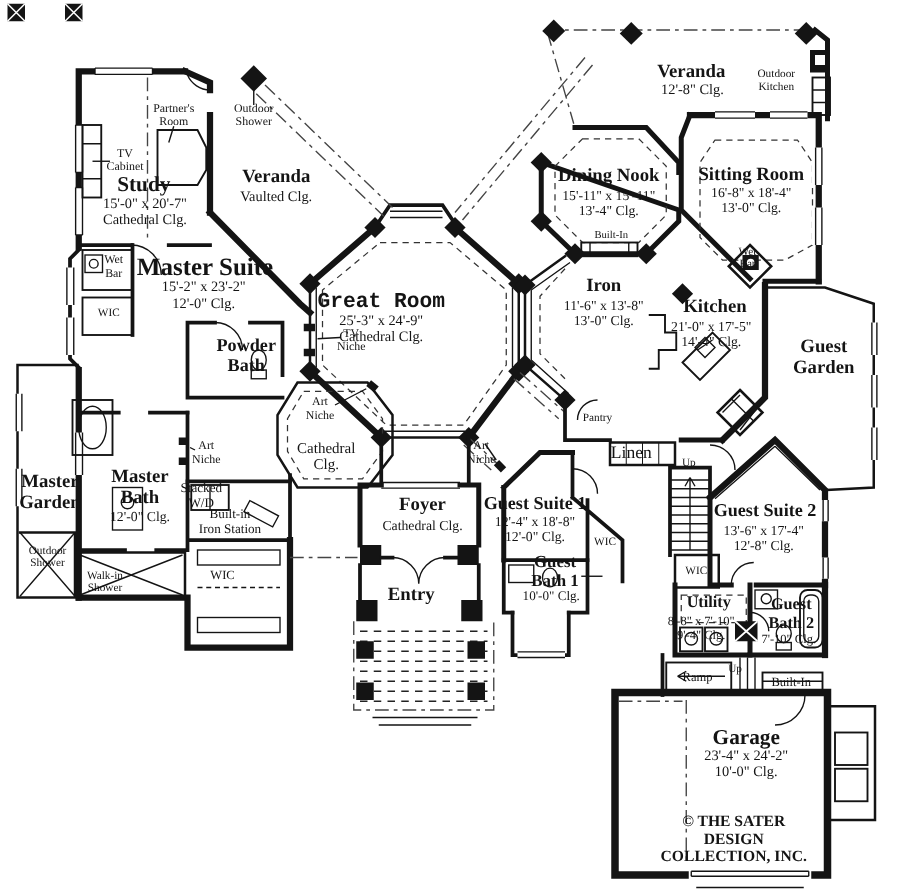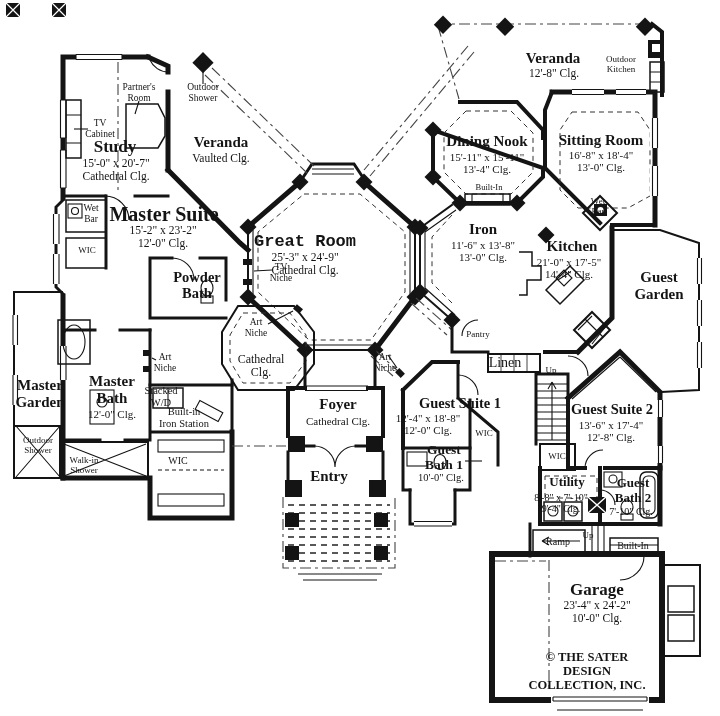--- a/index.html
+++ b/index.html
@@ -401,21 +401,21 @@
       <div class="lbl" style="left: 184px; top: 418px; font-size: 10.5px;">Built-in
 Iron Station</div>
       <div class="lbl" style="left: 178px; top: 461px; font-size: 10px;">WIC</div>
       <div class="lbl" style="left: 38px; top: 445px; font-size: 9px;">Outdoor
 Shower</div>
       <div class="lbl" style="left: 84px; top: 465px; font-size: 9px;">Walk-in
 Shower</div>
       <div class="lbl b" style="left: 338px; top: 404px; font-size: 15px;">Foyer</div>
       <div class="lbl" style="left: 338px; top: 421px; font-size: 11px;">Cathedral Clg.</div>
       <div class="lbl b" style="left: 329px; top: 476px; font-size: 15px;">Entry</div>
-      <div class="lbl b" style="left: 428px; top: 403px; font-size: 14.5px; margin-left: 32px;">Guest Suite 1</div>
+      <div class="lbl b" style="left: 428px; top: 403px; font-size: 14.5px;">Guest Suite 1</div>
       <div class="lbl" style="left: 428px; top: 424px; font-size: 11px;">12'-4" x 18'-8"
 12'-0" Clg.</div>
       <div class="lbl b" style="left: 444px; top: 457px; font-size: 13.5px;">Guest
 Bath 1</div>
       <div class="lbl" style="left: 441px; top: 478px; font-size: 10.5px;">10'-0" Clg.</div>
       <div class="lbl" style="left: 484px; top: 433px; font-size: 9px;">WIC</div>
       <div class="lbl" style="left: 557px; top: 456px; font-size: 9px;">WIC</div>
       <div class="lbl b" style="left: 612px; top: 409px; font-size: 14.5px;">Guest Suite 2</div>
       <div class="lbl" style="left: 611px; top: 431px; font-size: 11px;">13'-6" x 17'-4"
 12'-8" Clg.</div>

